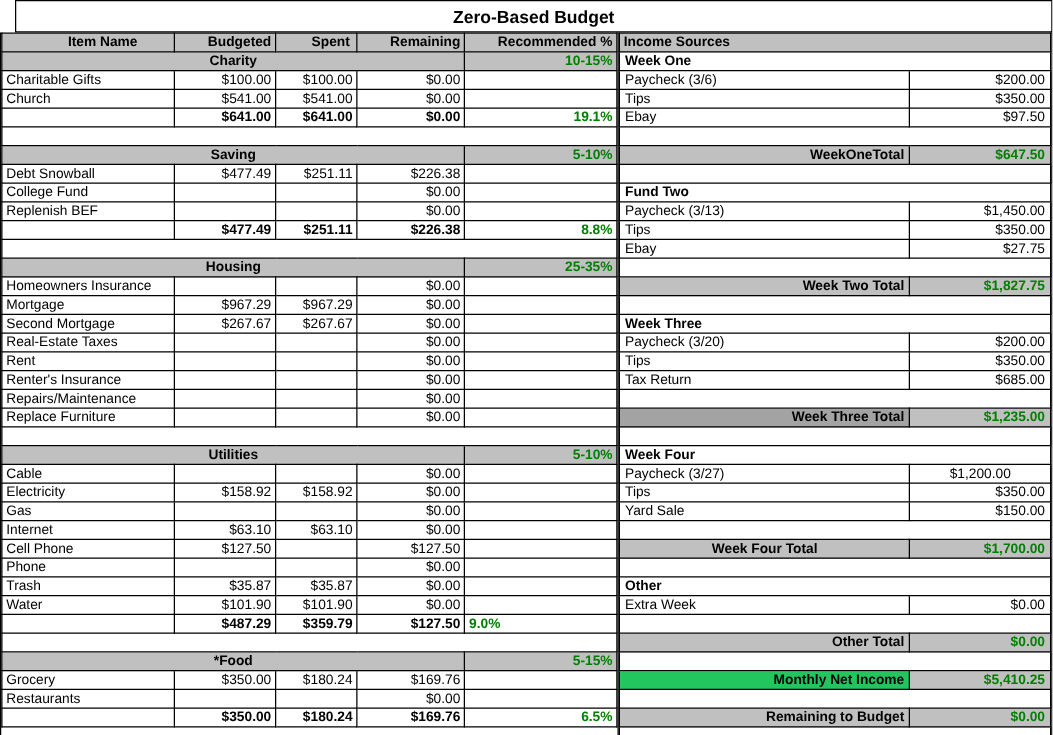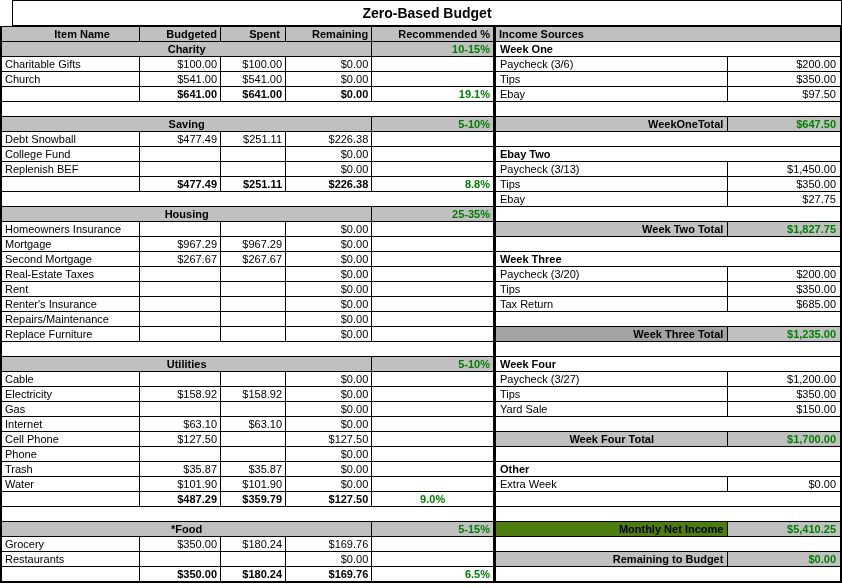--- a/index.html
+++ b/index.html
@@ -285,21 +285,21 @@
             <td style="text-align:right;">$101.90</td>
             <td style="text-align:right;">$101.90</td>
             <td style="text-align:right;">$0.00</td>
             <td></td>
           </tr>
           <tr class="total-row">
             <td></td>
             <td style="text-align:right;font-weight:bold;">$487.29</td>
             <td style="text-align:right;font-weight:bold;">$359.79</td>
             <td style="text-align:right;font-weight:bold;">$127.50</td>
-            <td class="green-text" style="text-align:center;">9.0%</td>
+            <td class="green-text" style="text-align:left;">9.0%</td>
           </tr>
           <tr class="empty-row">
             <td colspan="5">&nbsp;</td>
           </tr>
           <tr class="section-header">
             <td colspan="4" style="text-align:center;font-weight:bold;background:#c0c0c0;">*Food</td>
             <td style="text-align:right;background:#c0c0c0;font-weight:bold;color:#008000;">5-15%</td>
           </tr>
           <tr class="data-row">
             <td>Grocery</td>
@@ -353,21 +353,21 @@
             <td colspan="2">&nbsp;</td>
           </tr>
           <tr class="week-total-row">
             <td style="text-align:right;font-weight:bold;background:#c0c0c0;">WeekOneTotal</td>
             <td style="text-align:right;font-weight:bold;color:#008000;background:#c0c0c0;">$647.50</td>
           </tr>
           <tr>
             <td colspan="2">&nbsp;</td>
           </tr>
           <tr class="week-header">
-            <td colspan="2" style="font-weight:bold;">Ebay Two</td>
+            <td colspan="2" style="font-weight:bold;">Fund Two</td>
           </tr>
           <tr>
             <td>Paycheck (3/13)</td>
             <td style="text-align:right;">$1,450.00</td>
           </tr>
           <tr>
             <td>Tips</td>
             <td style="text-align:right;">$350.00</td>
           </tr>
           <tr>
@@ -407,21 +407,21 @@
             <td style="text-align:right;font-weight:bold;color:#008000;background:#c0c0c0;">$1,235.00</td>
           </tr>
           <tr>
             <td colspan="2">&nbsp;</td>
           </tr>
           <tr class="week-header">
             <td colspan="2" style="font-weight:bold;">Week Four</td>
           </tr>
           <tr>
             <td>Paycheck (3/27)</td>
-            <td style="text-align:right;margin-top:17px;">$1,200.00</td>
+            <td style="text-align:center;margin-top:17px;">$1,200.00</td>
           </tr>
           <tr>
             <td>Tips</td>
             <td style="text-align:right;">$350.00</td>
           </tr>
           <tr>
             <td>Yard Sale</td>
             <td style="text-align:right;">$150.00</td>
           </tr>
           <tr>
@@ -438,24 +438,28 @@
             <td colspan="2" style="font-weight:bold;">Other</td>
           </tr>
           <tr>
             <td>Extra Week</td>
             <td style="text-align:right;">$0.00</td>
           </tr>
           <tr>
             <td colspan="2">&nbsp;</td>
           </tr>
           <tr>
-            <td colspan="2">&nbsp;</td>
-          </tr>
-          <tr>
-            <td style="text-align:right;font-weight:bold;background:#4d7c0f;">Monthly Net Income</td>
+            <td style="text-align:right;font-weight:bold;background:#c0c0c0;">Other Total</td>
+            <td style="text-align:right;font-weight:bold;color:#008000;background:#c0c0c0;">$0.00</td>
+          </tr>
+          <tr>
+            <td colspan="2">&nbsp;</td>
+          </tr>
+          <tr>
+            <td style="text-align:right;font-weight:bold;background:#22c55e;">Monthly Net Income</td>
             <td style="text-align:right;font-weight:bold;color:#008000;background:#c0c0c0;">$5,410.25</td>
           </tr>
           <tr>
             <td colspan="2">&nbsp;</td>
           </tr>
           <tr>
             <td style="text-align:right;font-weight:bold;background:#c0c0c0;">Remaining to Budget</td>
             <td style="text-align:right;font-weight:bold;color:#008000;background:#c0c0c0;">$0.00</td>
           </tr>
           <tr>

